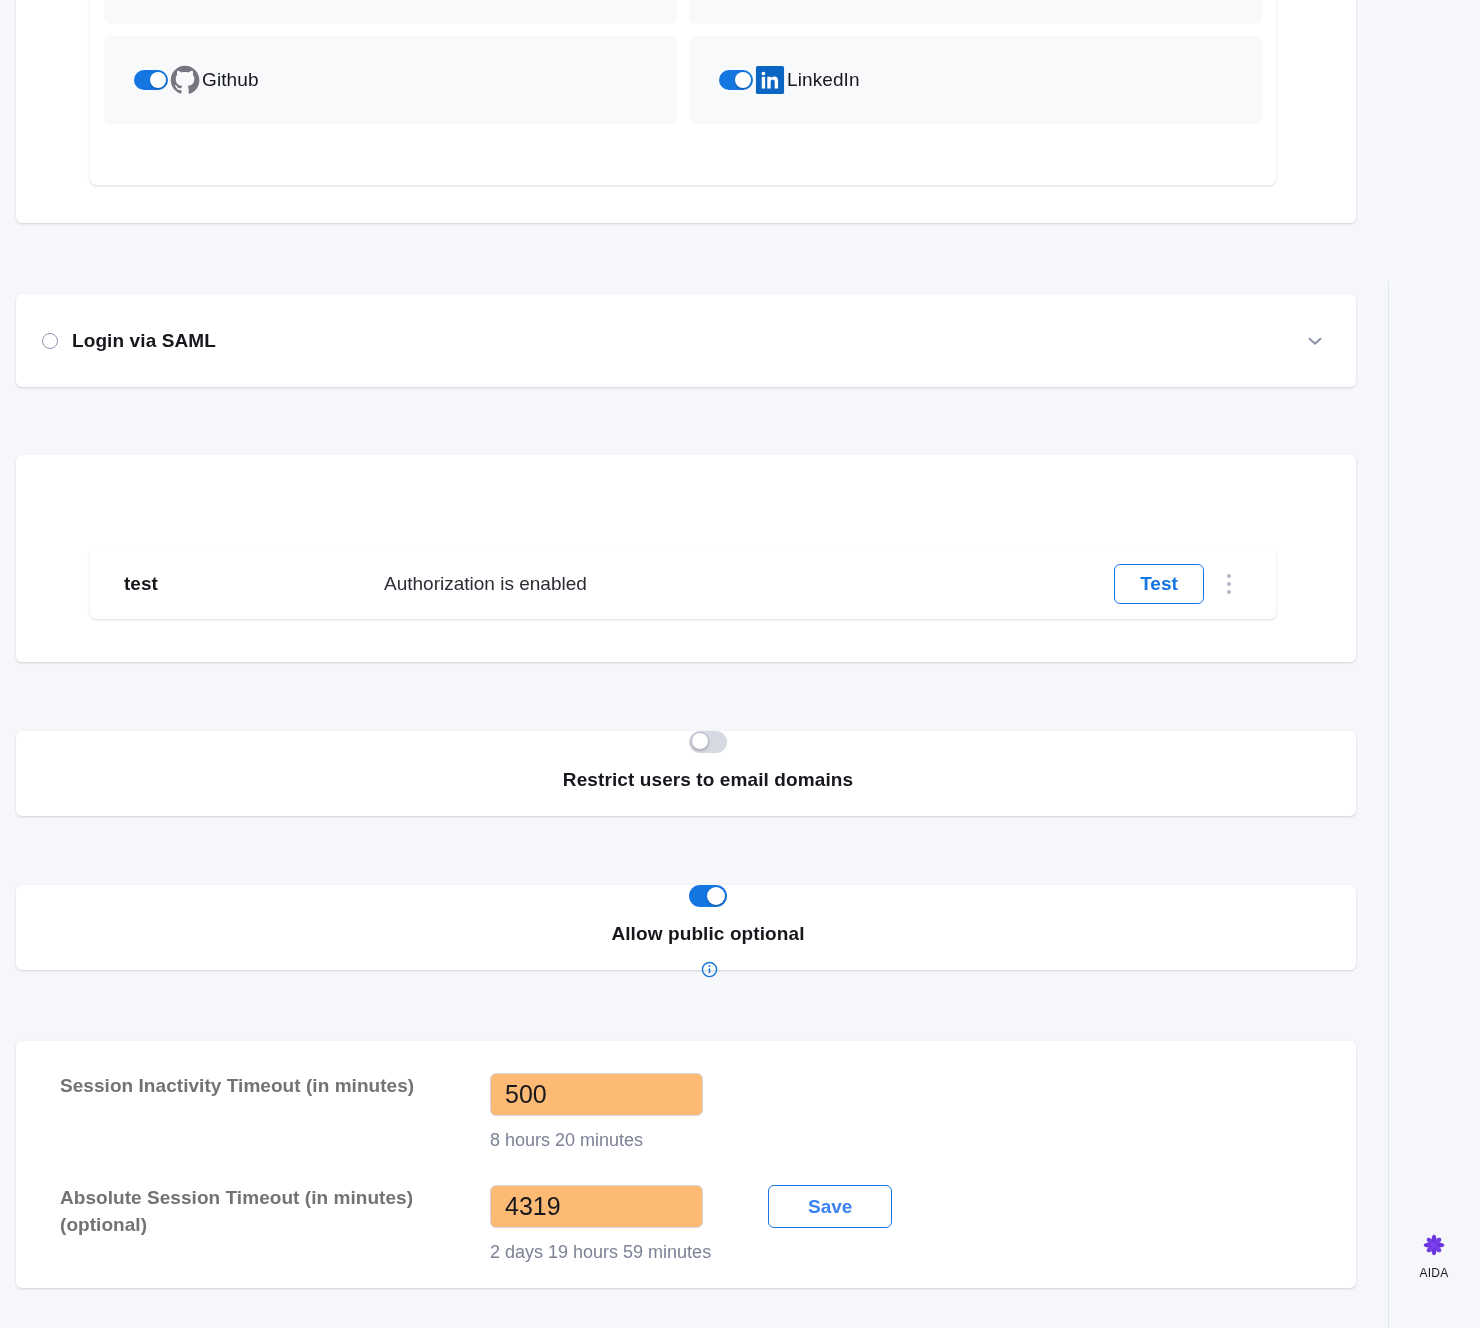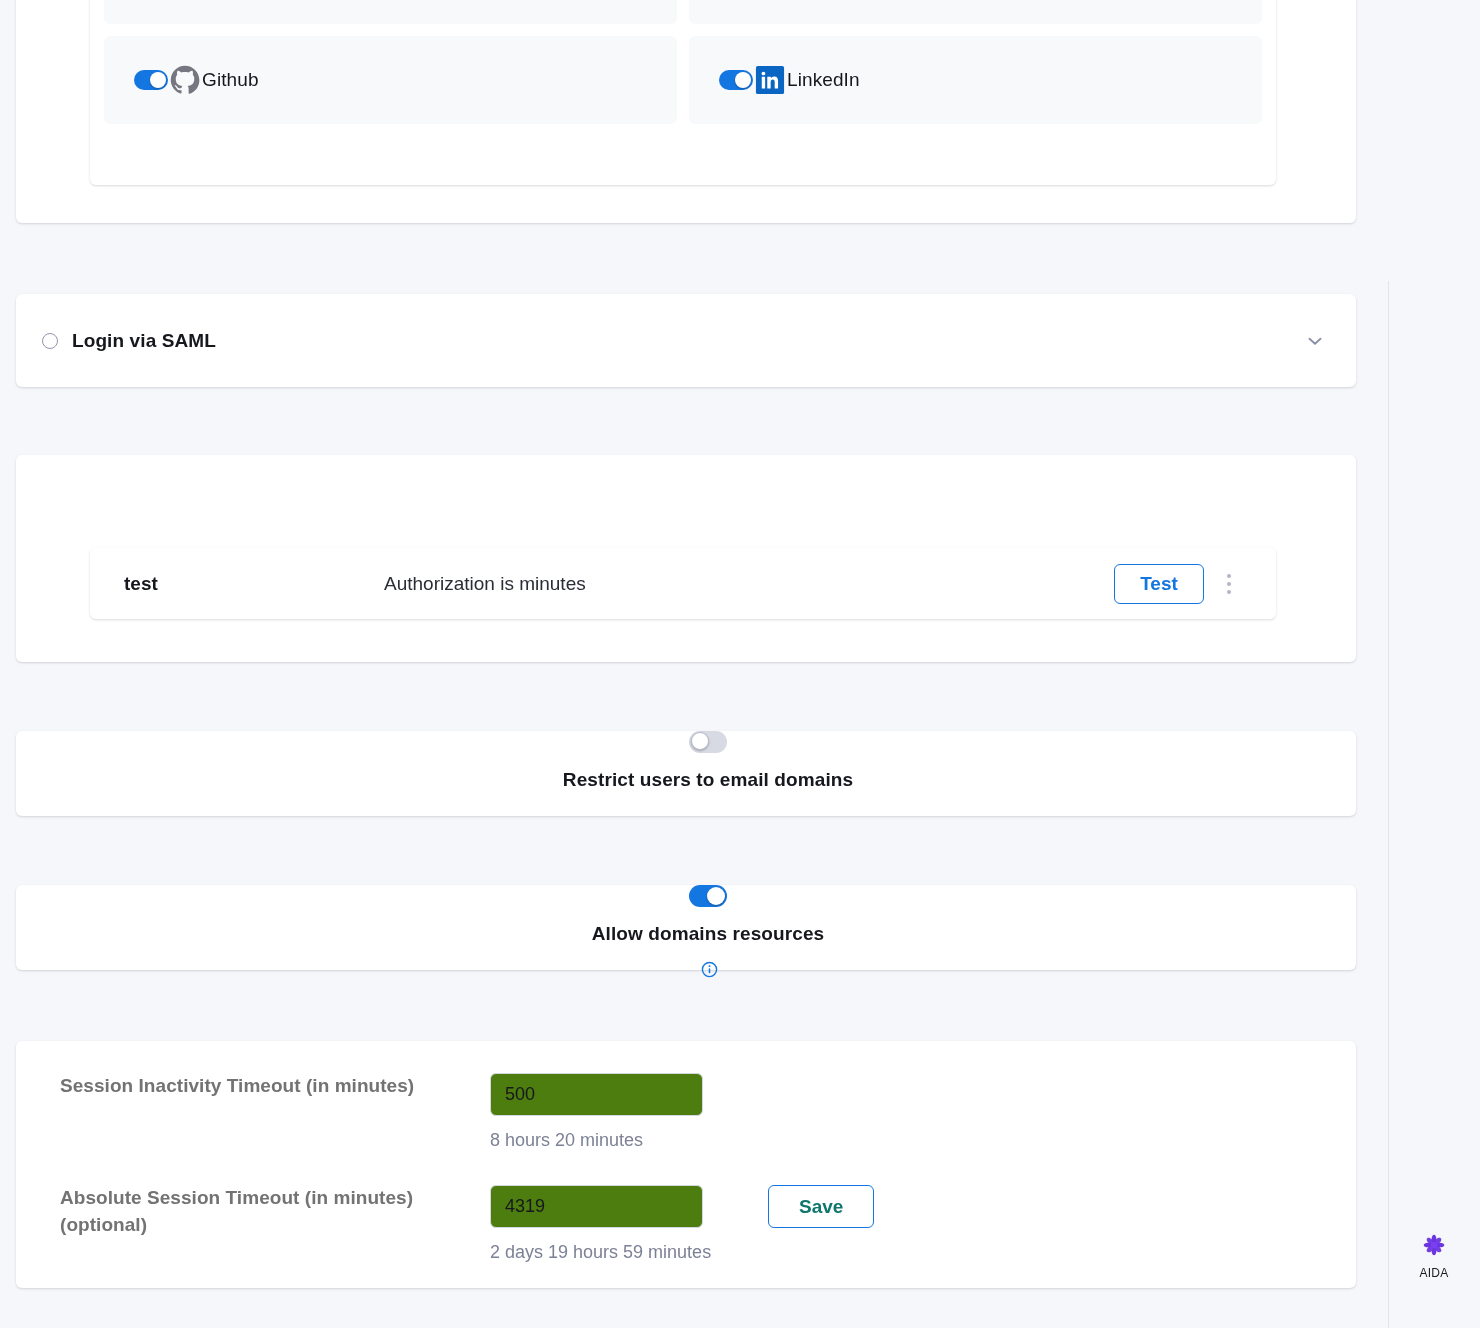--- a/index.html
+++ b/index.html
@@ -117,28 +117,28 @@
   .session-card { height: 247px; }
   .sess-grid { position: relative; padding: 28px 0 0 0; }
   .sess-row { position: absolute; display: flex; align-items: flex-start; }
   .sess-label {
     width: 430px; font-size: 19px; font-weight: bold; color: #737373;
     line-height: 1.42; letter-spacing: .05px;
   }
   .sess-field { position: relative; }
   .txt {
     width: 213px; height: 43px; border: 1px solid #d4d7e0; border-radius: 6px;
-    background: #4d7c0f; font-size: 18px; color: #16181d; padding: 0 14px;
+    background: #fdba74; font-size: 25px; color: #16181d; padding: 0 14px;
     font-family: "Liberation Sans", sans-serif; outline: none;
   }
   .helper { margin-top: 14px; font-size: 18px; color: #7c8296; }
   .btn-save {
-    width: 106px; height: 43px; margin-left: 57px;
+    width: 124px; height: 43px; margin-left: 57px;
     border: 1.5px solid #1476e0; border-radius: 6px; background: #fff;
-    color: #0f766e; font-size: 19px; font-weight: bold;
+    color: #3b82f6; font-size: 19px; font-weight: bold;
     font-family: "Liberation Sans", sans-serif; cursor: pointer;
   }
 
   
   .aida { position: absolute; left: 1406px; top: 1230px; width: 56px; text-align: center; }
   .aida-label { font-size: 12px; color: #1b1c20; margin-top: 2px; letter-spacing: .2px; }
 </style>
 </head>
 <body>
 
@@ -194,21 +194,21 @@
       <svg class="chev" viewBox="0 0 24 24" fill="none">
         <path d="M6 9.5l6 5.5 6-5.5" stroke="#8b90a6" stroke-width="2" stroke-linecap="round" stroke-linejoin="round"></path>
       </svg>
     </div>
   </div>
 
   <div class="card ldap-card" style="top:455px;">
 
     <div class="ldap-row">
       <span class="ldap-name">test</span>
-      <span class="ldap-status">Authorization is minutes</span>
+      <span class="ldap-status">Authorization is enabled</span>
       <button class="btn-outline">Test</button>
       <span class="kebab">
           <i></i>
           <i></i>
           <i></i>
         </span>
     </div>
   </div>
 
   <div class="card toggle-card" style="top:731px;">
@@ -218,21 +218,21 @@
         </div>
       <span class="toggle-label">Restrict users to email domains</span>
     </div>
   </div>
 
   <div class="card toggle-card" style="top:885px;">
     <div class="toggle-row">
       <div class="tgl on big">
           <span class="knob"></span>
         </div>
-      <span class="toggle-label">Allow domains resources</span>
+      <span class="toggle-label">Allow public optional</span>
       <svg class="info-icon" viewBox="0 0 24 24">
         <circle cx="12" cy="12" r="10" fill="none" stroke="#1476e0" stroke-width="2"></circle>
         <circle cx="12" cy="7.3" r="1.3" fill="#1476e0"></circle>
         <rect x="10.9" y="10.2" width="2.2" height="7.2" rx="1.1" fill="#1476e0"></rect>
       </svg>
     </div>
   </div>
 
   <div class="card session-card" style="top:1041px;">
     <div class="sess-grid">

